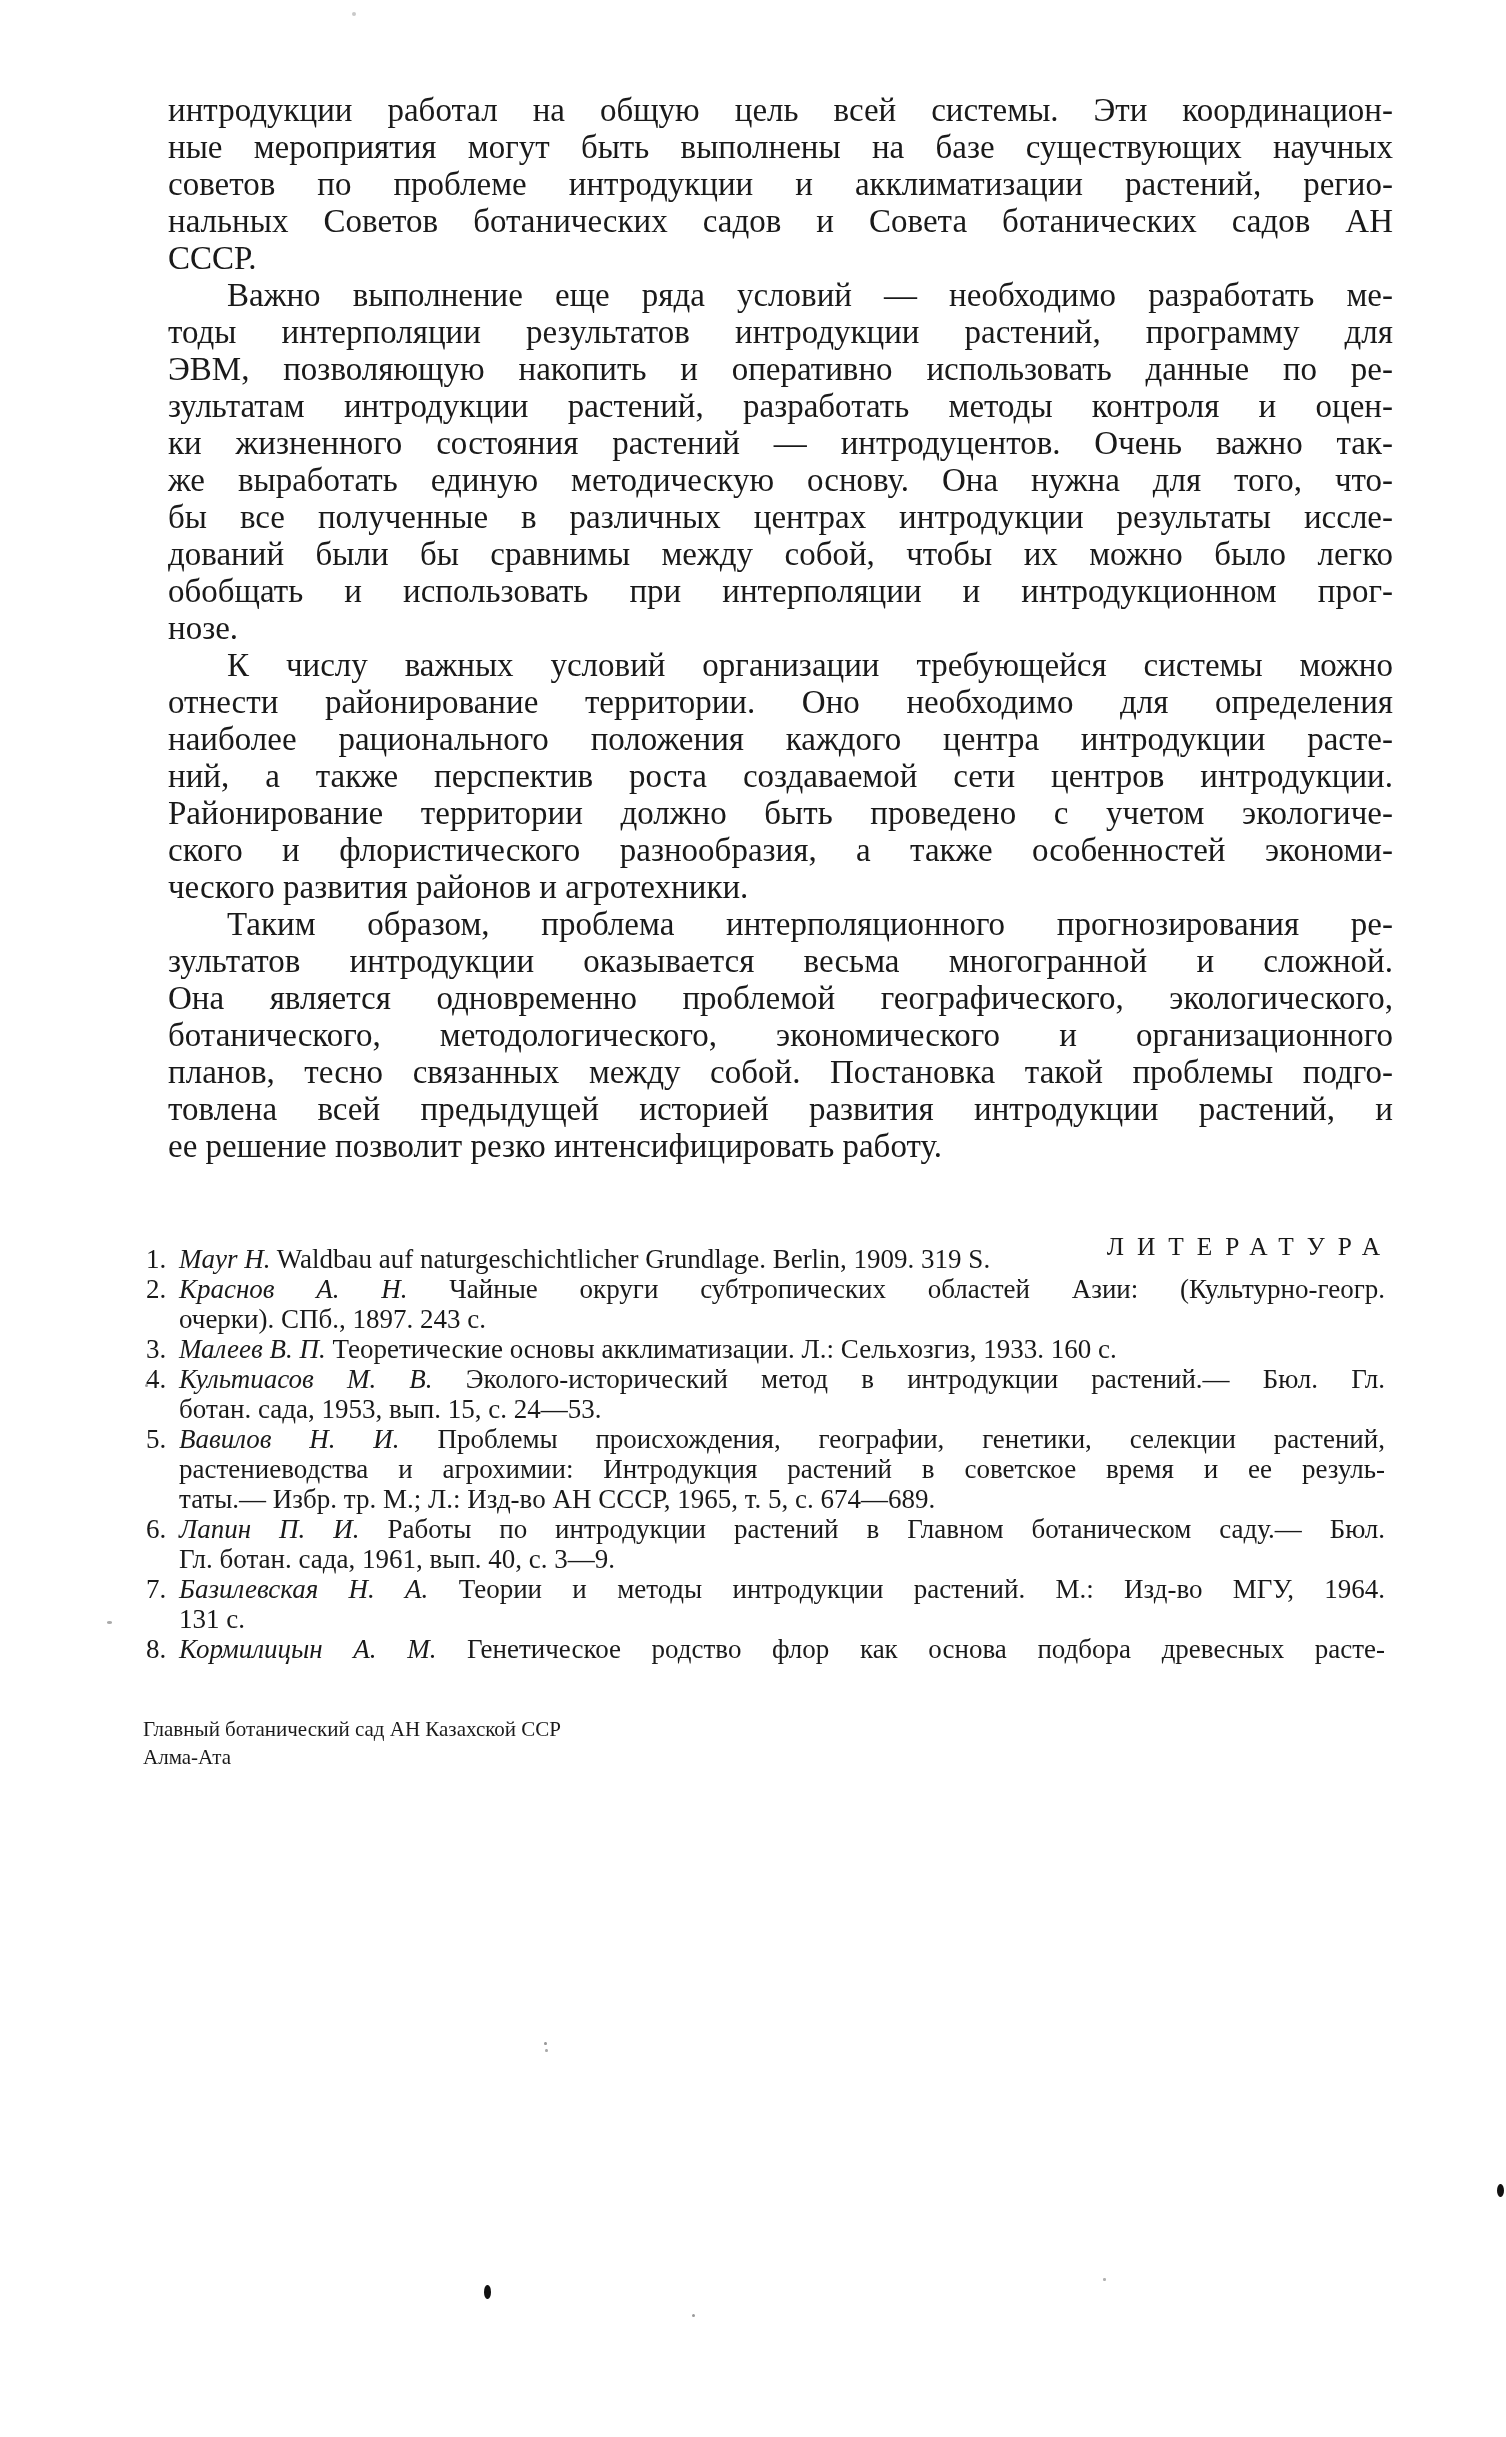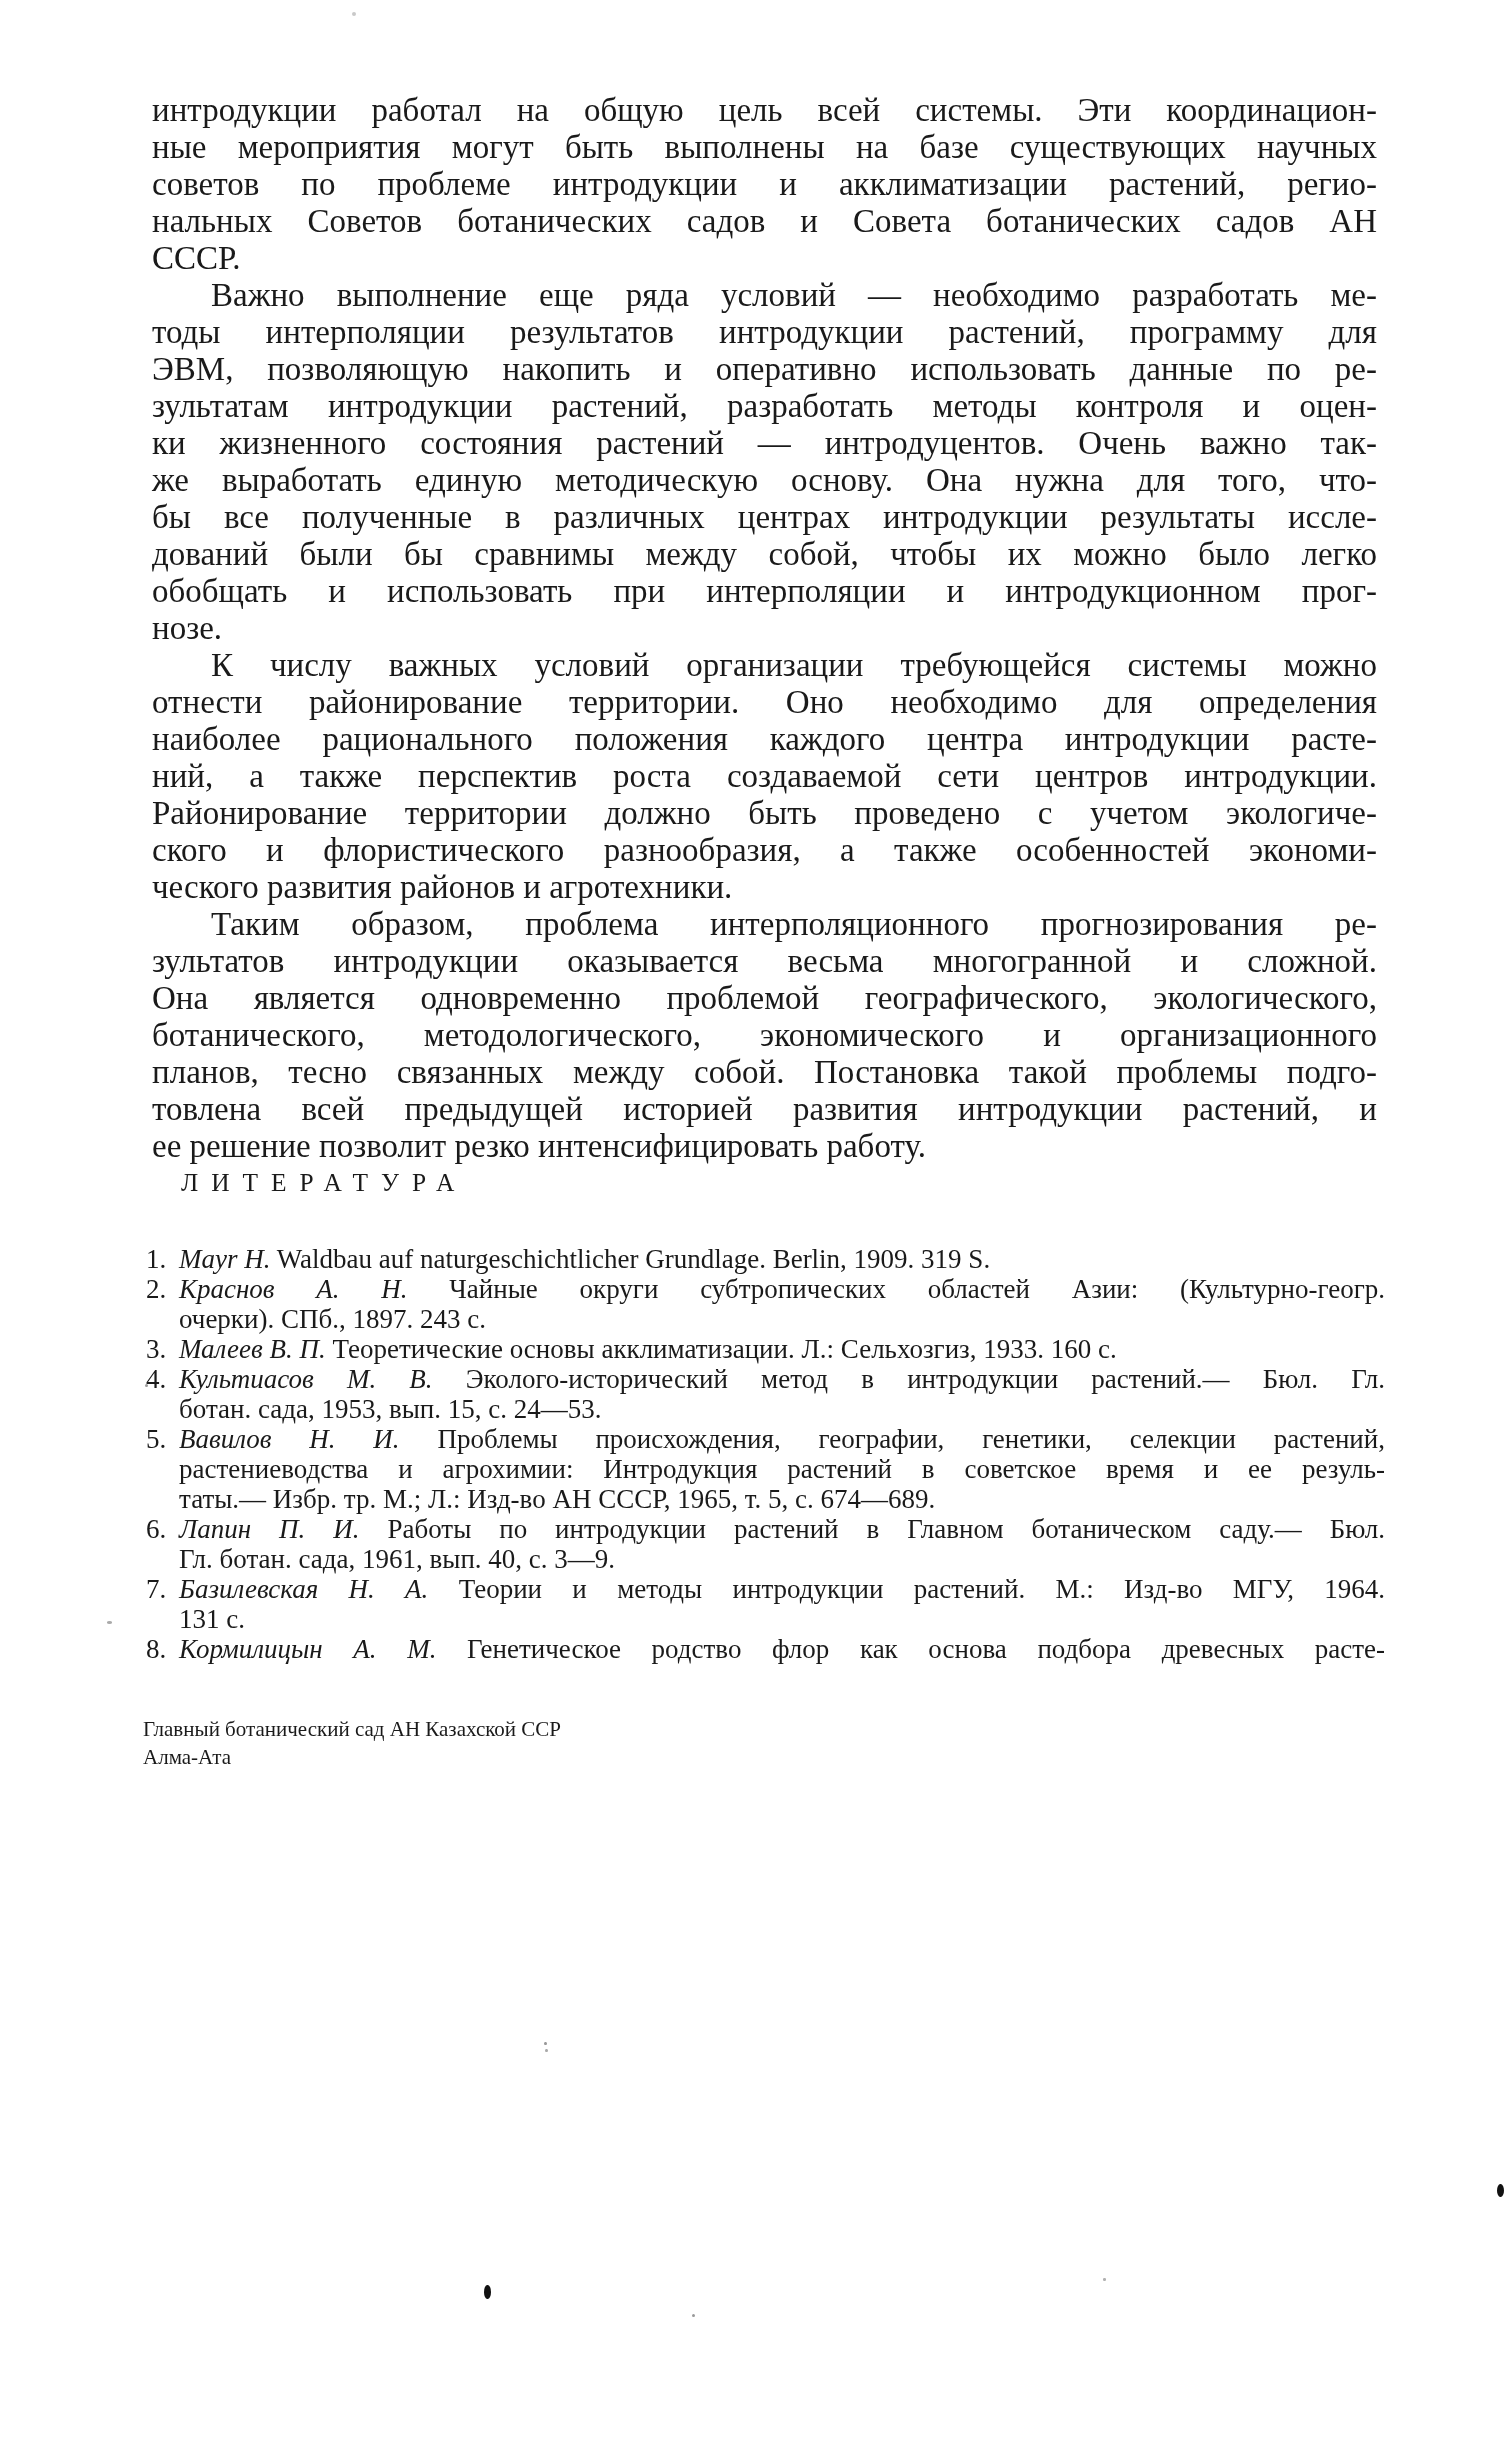--- a/index.html
+++ b/index.html
@@ -7,39 +7,39 @@
     width: 1506px;
     height: 2438px;
     background: #ffffff;
     color: #1a1a1a;
     font-family: "Liberation Serif", "DejaVu Serif", serif;
     position: relative;
     overflow: hidden;
   }
   .body-text {
     position: absolute;
-    left: 152px;
+    left: 168px;
     top: 92px;
     width: 1225px;
     font-size: 33px;
     line-height: 37px;
   }
   .line {
     text-align: justify;
     text-align-last: left;
   }
   .line.just { text-align-last: justify; }
   .line.indent { text-indent: 59px; }
 
   .lit-heading {
     position: absolute;
     left: 168px;
-    top: 1168px;
+    top: 1232px;
     width: 1225px;
-    text-align: left;
+    text-align: right;
     font-size: 25.4px;
     letter-spacing: 13px;
     text-indent: 13px;
     white-space: nowrap;
   }
 
   .refs {
     position: absolute;
     left: 146px;
     top: 1244px;

